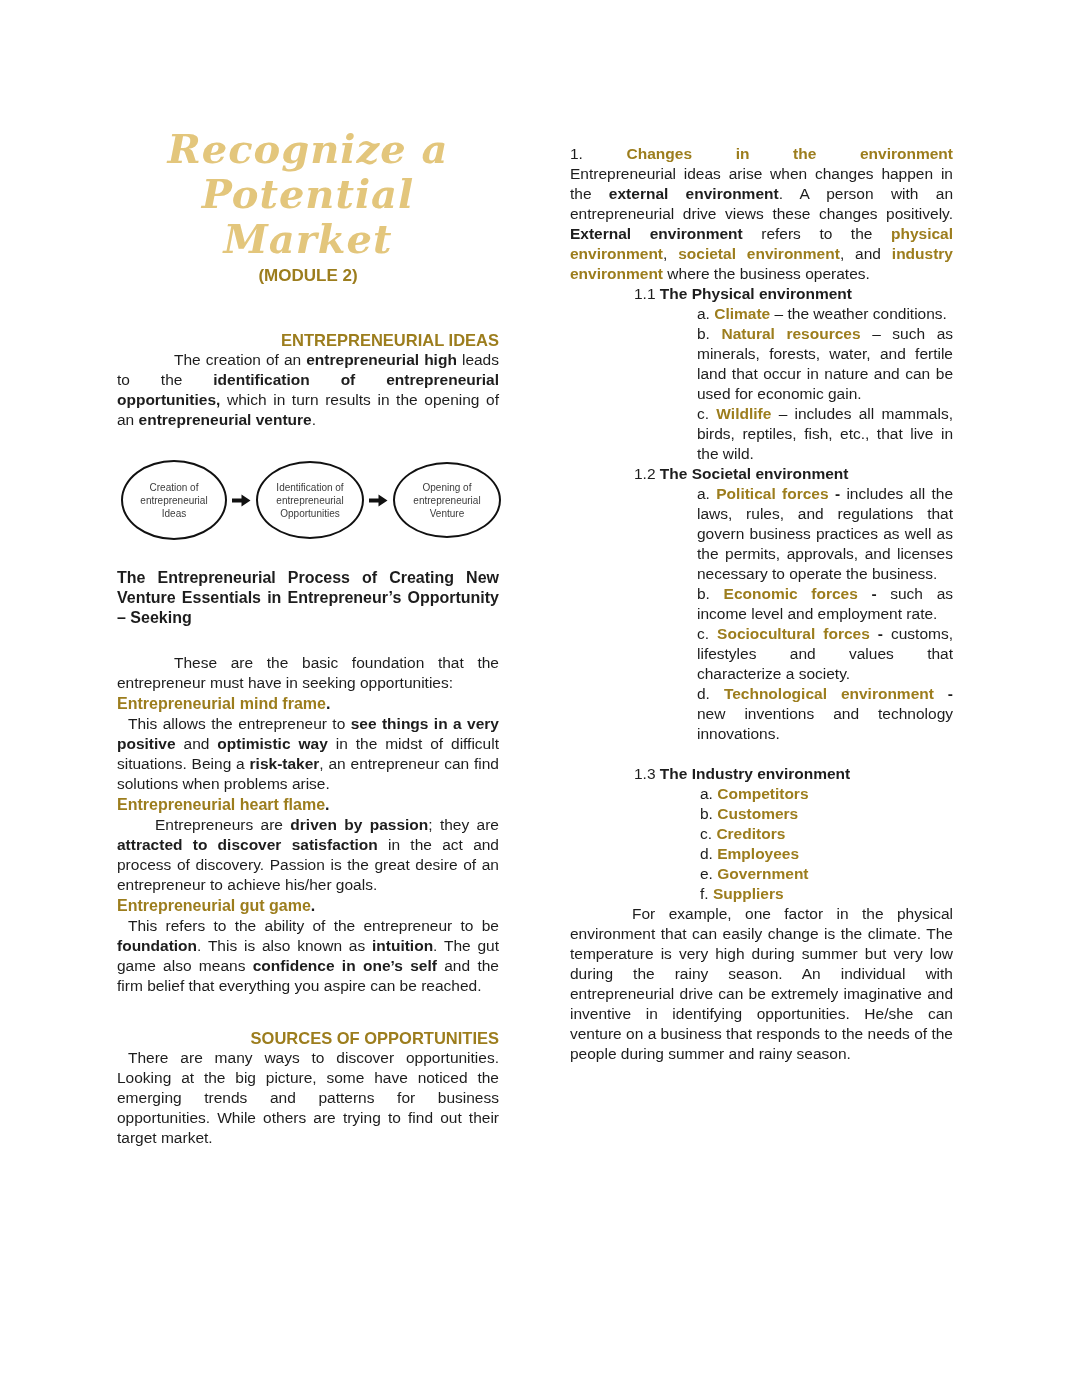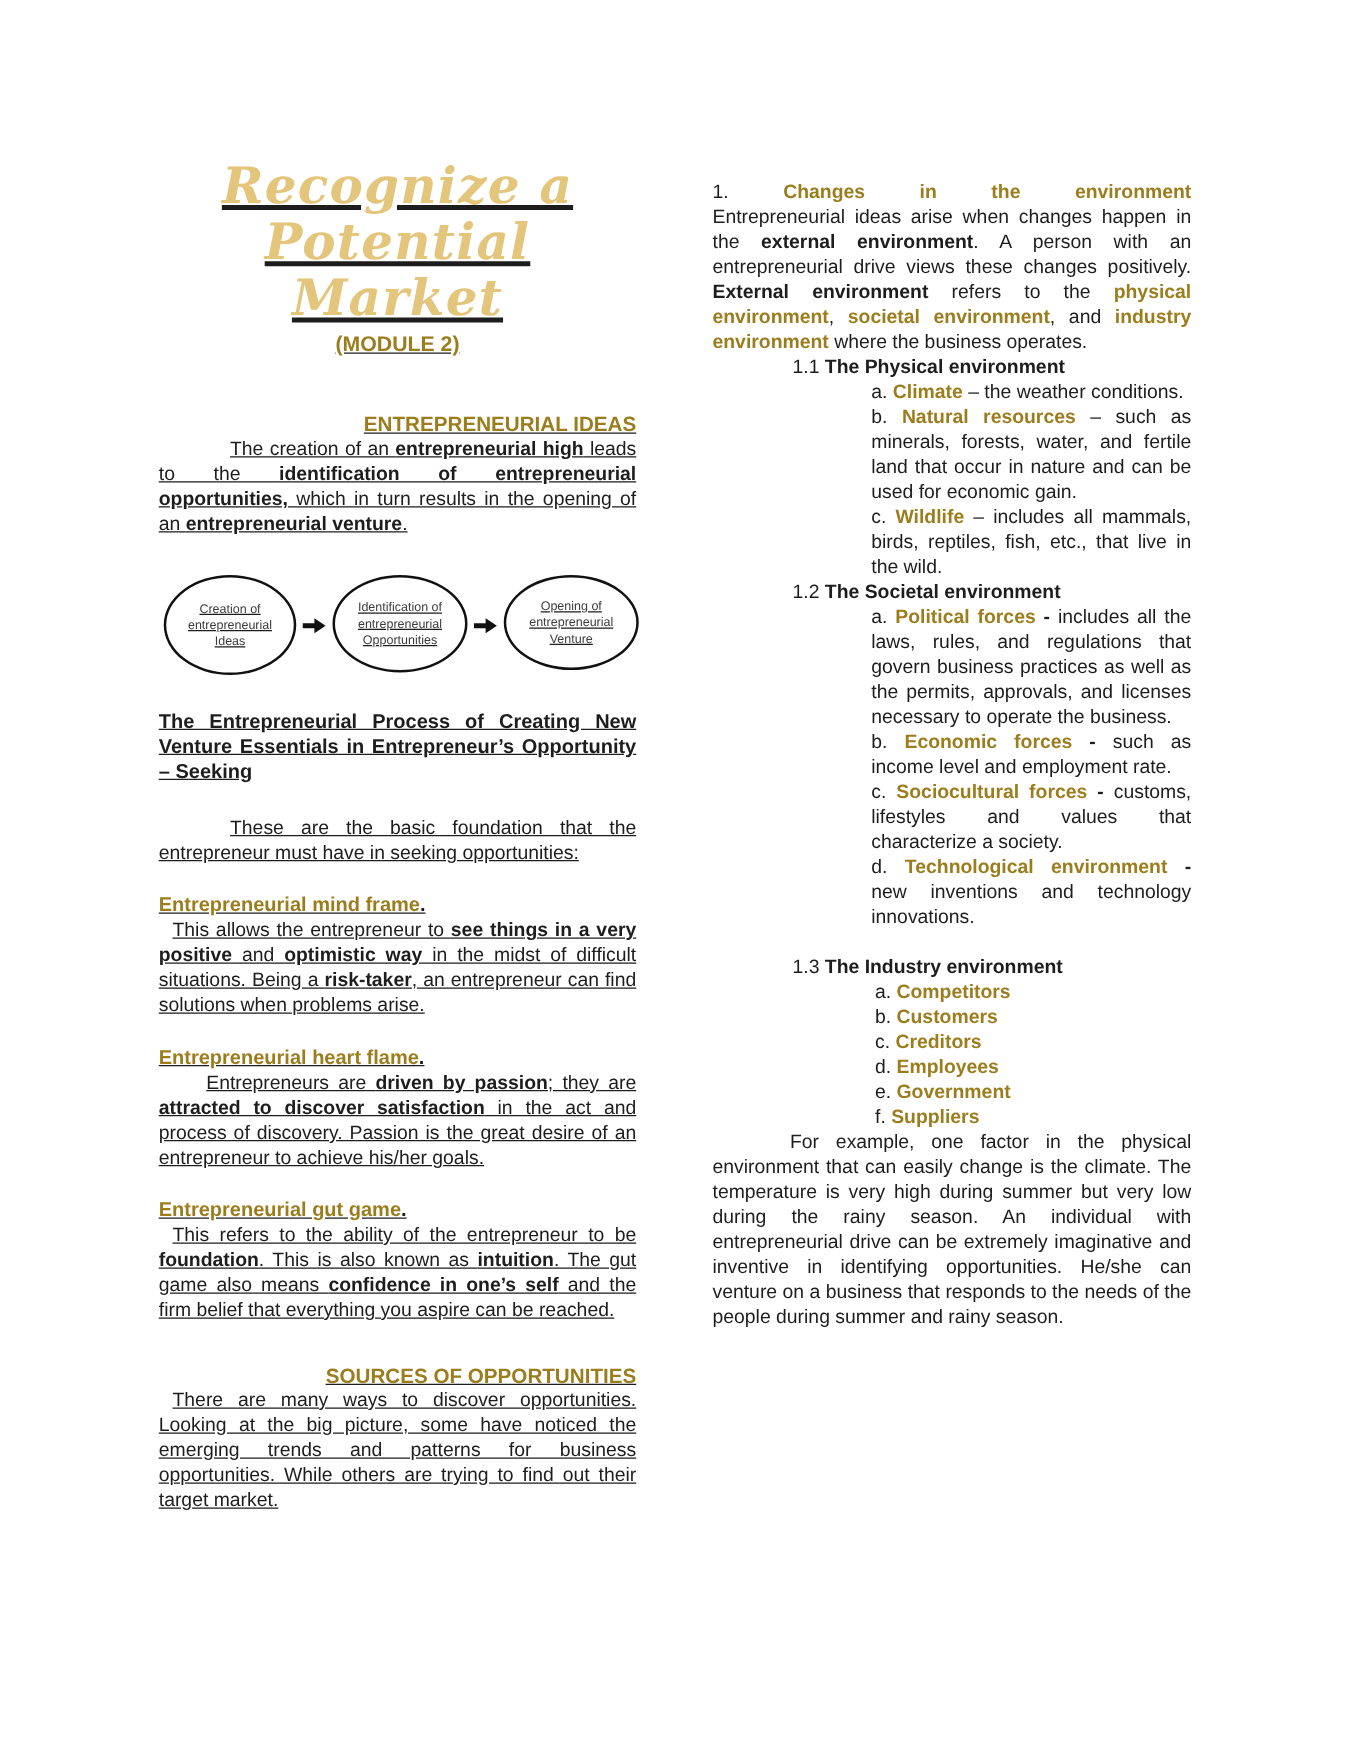--- a/index.html
+++ b/index.html
@@ -11,21 +11,21 @@
   *{box-sizing:border-box;}
   html,body{margin:0;padding:0;background:#ffffff;}
   .page{
     position:relative;
     width:1080px;height:1397px;
     background:#ffffff;
     font-family:"Liberation Sans",sans-serif;
     color:var(--ink);
     overflow:hidden;
   }
-  .col-left{position:absolute;left:127px;top:126px;width:382px;text-decoration:underline;}
+  .col-left{position:absolute;left:117px;top:126px;width:382px;}
   .col-right{position:absolute;left:570px;top:144px;width:383px;}
 
   .para{font-size:15.5px;line-height:20px;text-align:justify;margin:0;}
   .seg-b{font-weight:bold;}
   .seg-g{font-weight:bold;color:var(--gold);}
 
   .title-script{
     text-align:center;
     font-family:"DejaVu Serif",serif;
     font-style:italic;font-weight:bold;
@@ -38,42 +38,42 @@
     font-weight:bold;font-size:17px;margin-top:5px;
   }
   .center-heading{
     text-align:right;color:var(--gold);
     font-weight:bold;font-size:16.5px;line-height:20px;
   }
   .mt-ideas{margin-top:44px;}
   .mt-sources{margin-top:32px;}
 
   .diagram{
-    display:flex;justify-content:flex-start;
+    display:flex;align-items:center;justify-content:flex-start;
     margin:30px 0 0 4px;
   }
   .node{
     border:2.5px solid #111;border-radius:50%;
     display:flex;align-items:center;justify-content:center;
     text-align:center;color:var(--node_ink);
     font-size:10px;line-height:13px;
     padding:0 9px;flex-shrink:0;
   }
   .node-1{width:106px;height:80px;}
   .node-2{width:108px;height:78px;}
   .node-3{width:108px;height:76px;}
   .darrow{margin:0 5px;flex-shrink:0;display:flex;align-items:center;}
 
   .process-heading{
     font-weight:bold;font-size:16px;line-height:20px;
     text-align:justify;margin-top:28px;
   }
   .gold-heading{
     color:var(--gold);font-weight:bold;
-    font-size:16px;line-height:20px;margin-top:22px;
+    font-size:16px;line-height:20px;margin-top:1px;
     text-align:left;
   }
   .gold-heading .dot{color:var(--ink);}
   .mt-intro{margin-top:25px;}
   .indent-lg{text-indent:57px;}
   .indent-md{text-indent:38px;}
   .indent-sm{text-indent:11px;}
   .indent-xl{text-indent:62px;}
 
   .justify-line{

